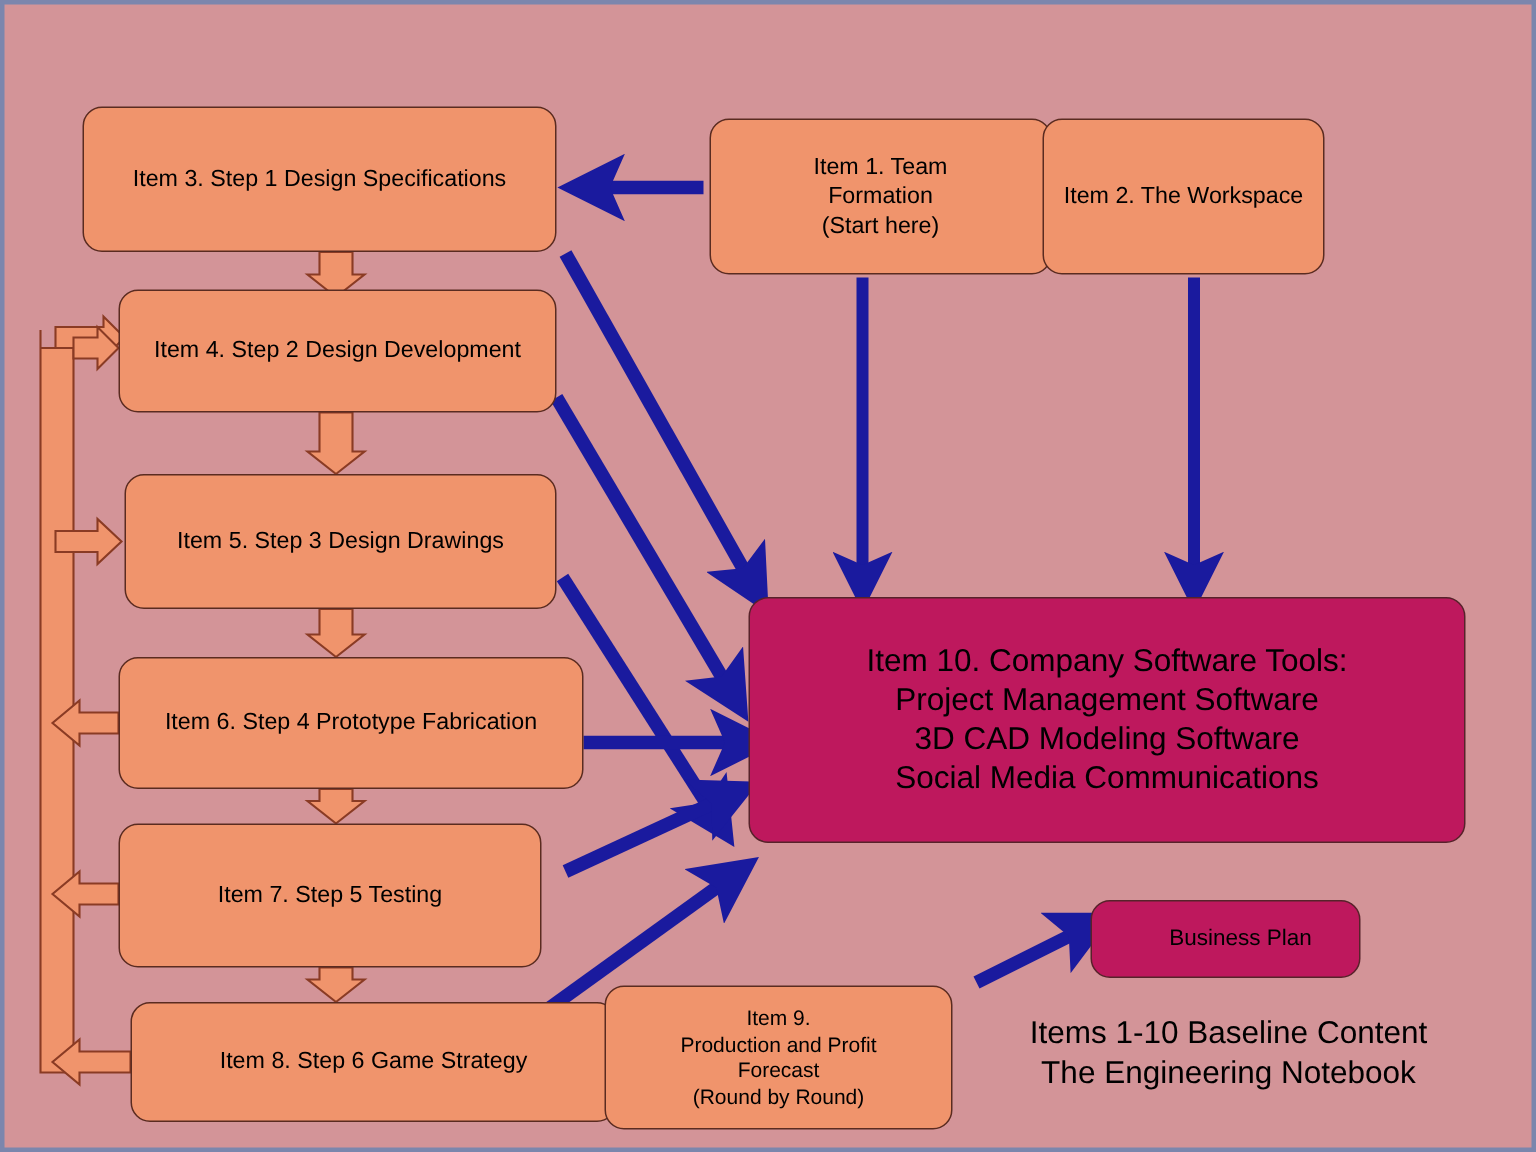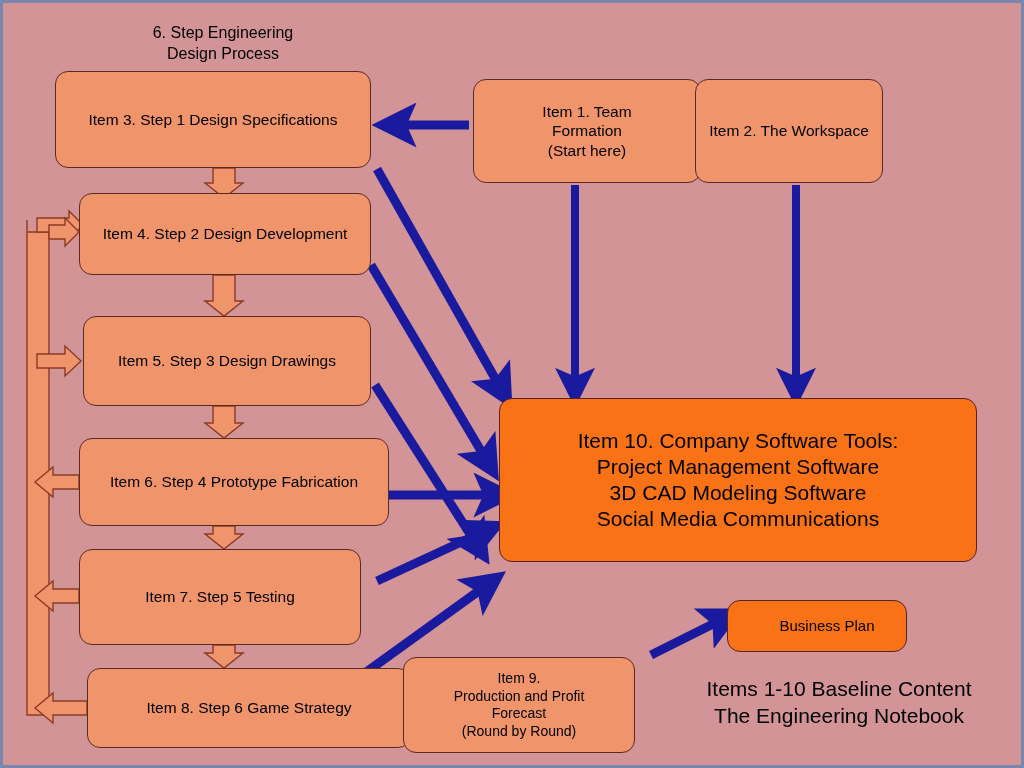--- a/index.html
+++ b/index.html
@@ -35,21 +35,21 @@
     text-align: center;
     border: 1.5px solid #5a2b20;
     border-radius: 13px;
     background: #f0946c;
     color: #000000;
     font-family: "Liberation Sans", sans-serif;
     line-height: 1.25;
     z-index: 3;
   }
   .node-dark {
-    background: #f97316;
+    background: #be185d;
     border: 1.5px solid #57222a;
   }
   .label-static {
     position: absolute;
     color: #000000;
     text-align: center;
     font-family: "Liberation Sans", sans-serif;
     line-height: 1.3;
     z-index: 3;
   }
@@ -59,21 +59,21 @@
   #node-item4      { left: 76px;  top: 190px; width: 292px; height: 82px;  font-size: 15.5px; }
   #node-item5      { left: 80px;  top: 313px; width: 288px; height: 90px;  font-size: 15.5px; }
   #node-item6      { left: 76px;  top: 435px; width: 310px; height: 88px;  font-size: 15.5px; }
   #node-item7      { left: 76px;  top: 546px; width: 282px; height: 96px;  font-size: 15.5px; }
   #node-item8      { left: 84px;  top: 665px; width: 324px; height: 80px;  font-size: 15.5px; }
   #node-item9      { left: 400px; top: 654px; width: 232px; height: 96px;  font-size: 14px; }
   #node-item1      { left: 470px; top: 76px;  width: 228px; height: 104px; font-size: 15.5px; }
   #node-item2      { left: 692px; top: 76px;  width: 188px; height: 104px; font-size: 15.5px; text-align: center; }
   #node-item10     { left: 496px; top: 395px; width: 478px; height: 164px; font-size: 21px; }
   #node-business   { left: 724px; top: 597px; width: 180px; height: 52px;  font-size: 15px; padding-left: 20px; }
-  #baseline-note   { left: 656px; top: 672px; width: 360px; font-size: 21px; text-align: center; }
+  #baseline-note   { left: 636px; top: 672px; width: 360px; font-size: 21px; text-align: center; }
   .node span, .label-static span { display: block; }
 </style>
 </head>
 <body>
 
 <div id="page">
 
   <svg id="svg-layer" viewBox="0 0 1024 768" xmlns="http://www.w3.org/2000/svg">
     <defs>
       <marker id="blue-head" markerWidth="5" markerHeight="5" refX="2.4" refY="2.5" orient="auto" markerUnits="strokeWidth">
@@ -121,24 +121,20 @@
 
     <line x1="386" y1="492" x2="492" y2="492" stroke="#1a1a9e" stroke-width="9" marker-end="url(#blue-head)"></line>
 
     <line x1="374" y1="578" x2="482" y2="528" stroke="#1a1a9e" stroke-width="9" marker-end="url(#blue-head)"></line>
 
     <line x1="362" y1="670" x2="484" y2="582" stroke="#1a1a9e" stroke-width="9" marker-end="url(#blue-head)"></line>
 
     <line x1="648" y1="652" x2="720" y2="616" stroke="#1a1a9e" stroke-width="9" marker-end="url(#blue-head)"></line>
   </svg>
 
-  <div class="label-static" id="title-heading">
-    <span>6. Step Engineering</span>
-    <span>Design Process</span>
-  </div>
 
   <div class="node" id="node-item3">
     <span>Item 3.  Step 1 Design Specifications</span>
   </div>
 
   <div class="node" id="node-item4">
     <span>Item 4.  Step 2 Design Development</span>
   </div>
 
   <div class="node" id="node-item5">

